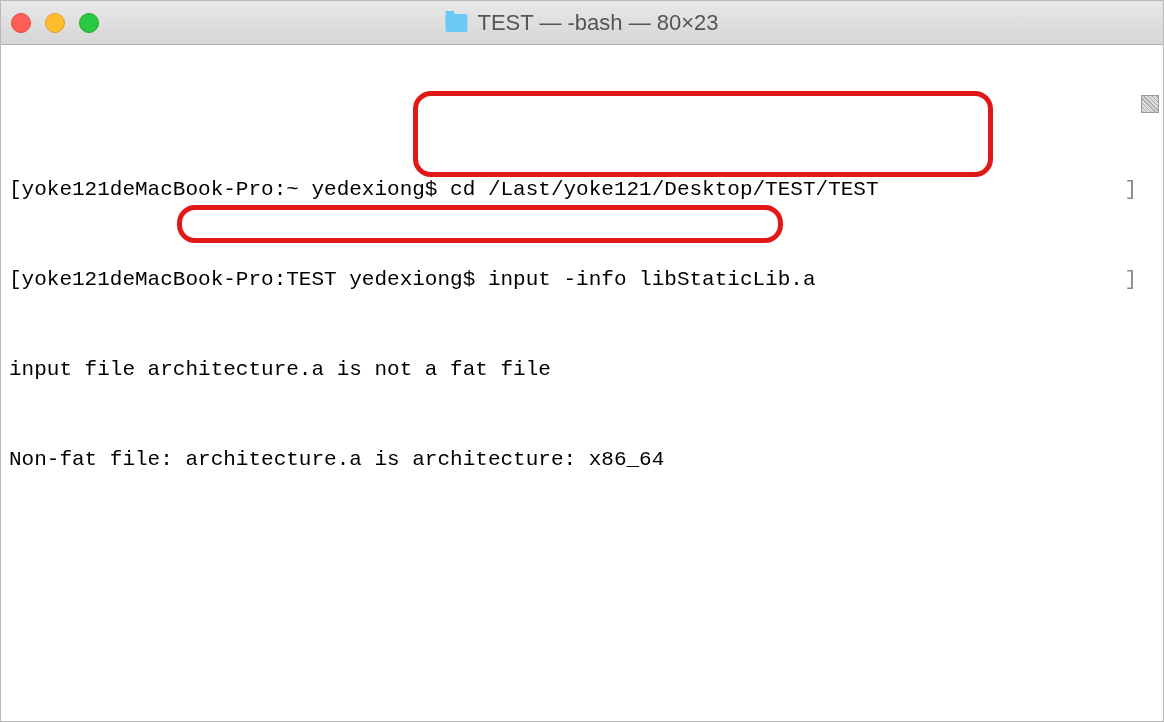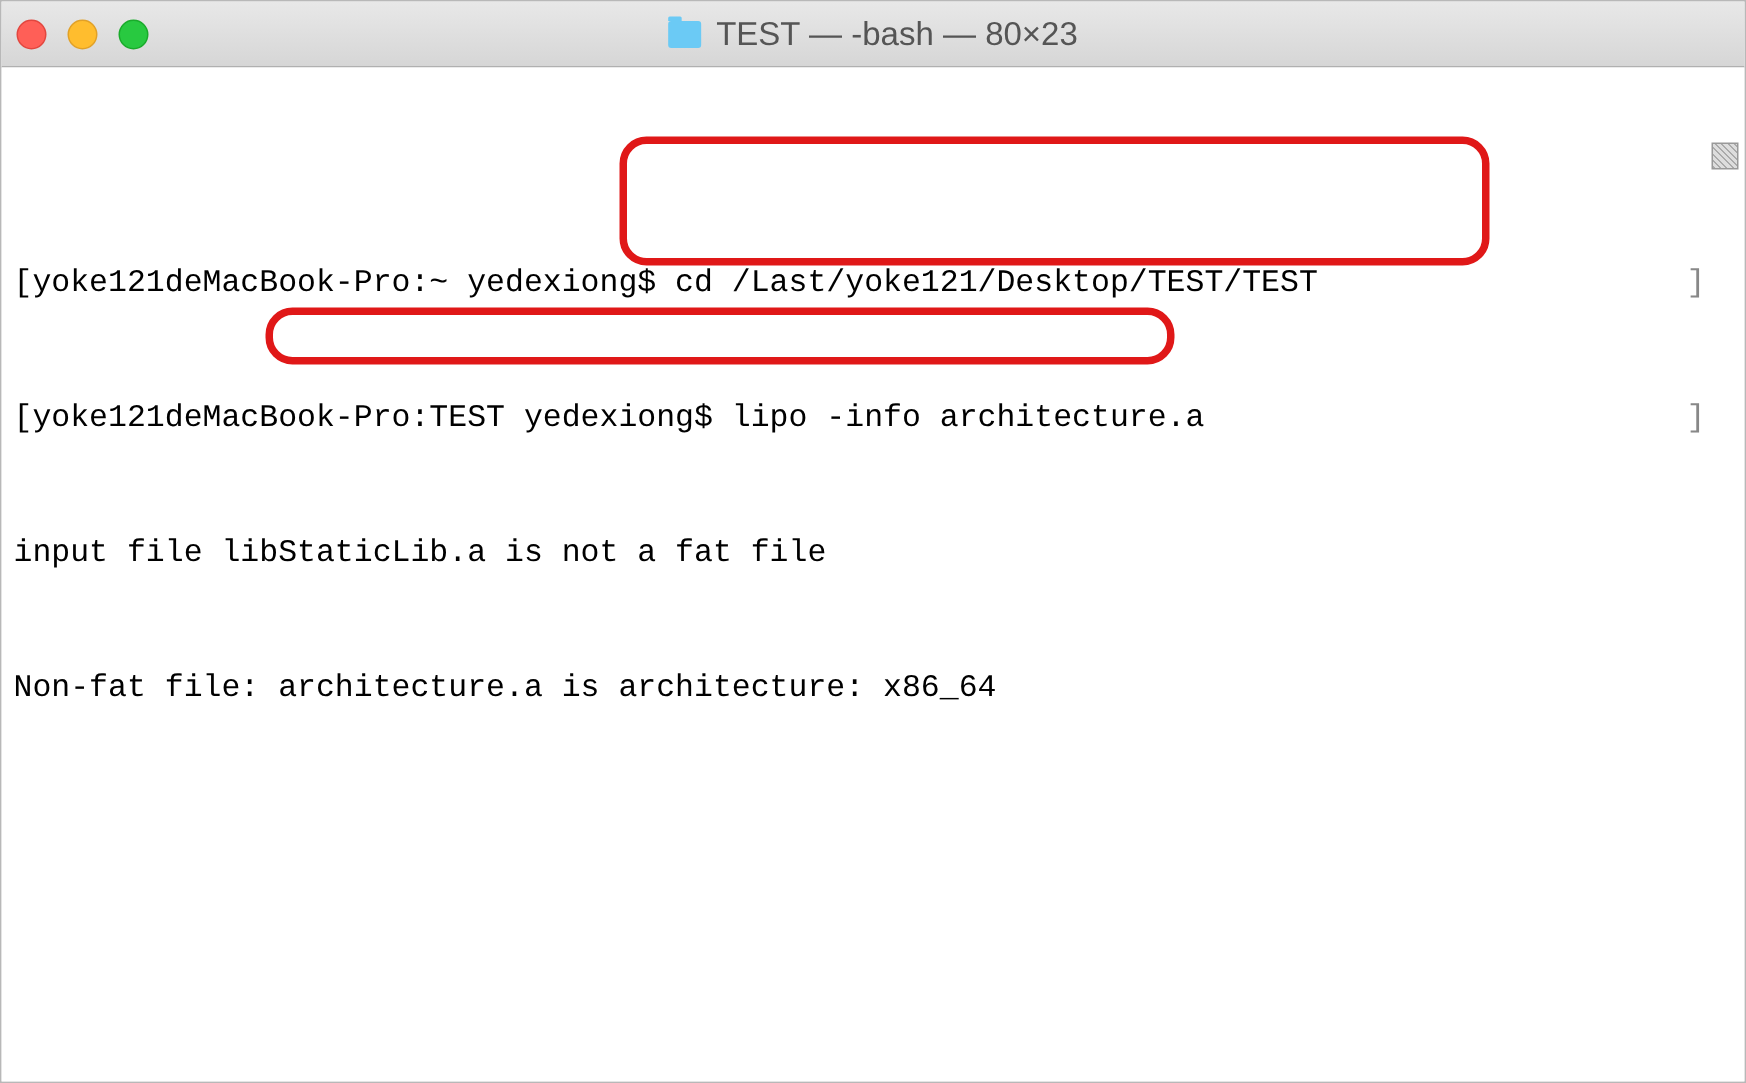--- a/index.html
+++ b/index.html
@@ -147,21 +147,21 @@
       <div class="folder-icon"></div>
       <span>TEST — -bash — 80×23</span>
     </div>
   </div>
 
   <div class="terminal-area">
     <div class="scroll-corner"></div>
     <div class="terminal-content">
       <div class="line"><span class="suffix-br"></span></div>
       <div class="line"><span>[yoke121deMacBook-Pro:~ yedexiong$ cd /Last/yoke121/Desktop/TEST/TEST</span><span class="suffix-br">]</span></div>
-      <div class="line"><span>[yoke121deMacBook-Pro:TEST yedexiong$ lipo -info architecture.a</span><span class="suffix-br">]</span></div>
-      <div class="line"><span>input file libStaticLib.a is not a fat file</span><span class="suffix-br"></span></div>
+      <div class="line"><span>[yoke121deMacBook-Pro:TEST yedexiong$ input -info libStaticLib.a</span><span class="suffix-br">]</span></div>
+      <div class="line"><span>input file architecture.a is not a fat file</span><span class="suffix-br"></span></div>
       <div class="line"><span>Non-fat file: architecture.a is architecture: x86_64</span><span class="suffix-br"></span></div>
     </div>
 
     <div class="highlight-box hl1"></div>
     <div class="highlight-box hl2"></div>
   </div>
 </div>
 
 </body></html>

